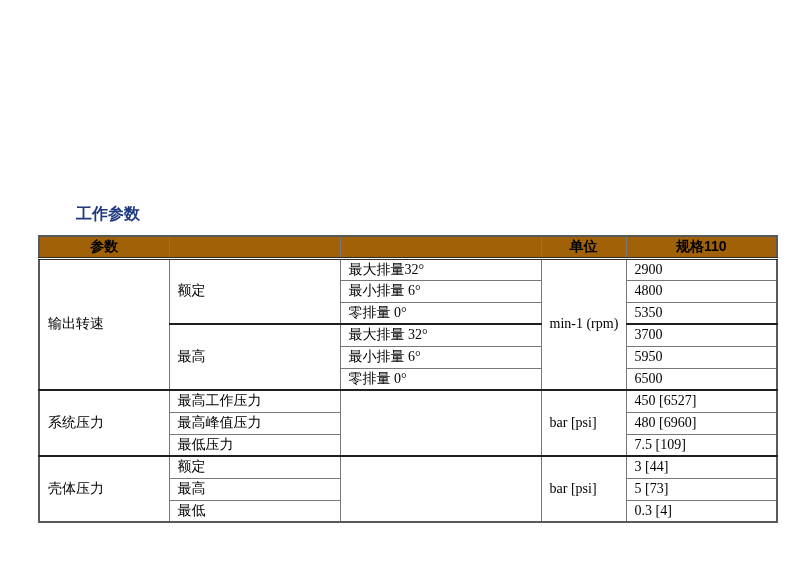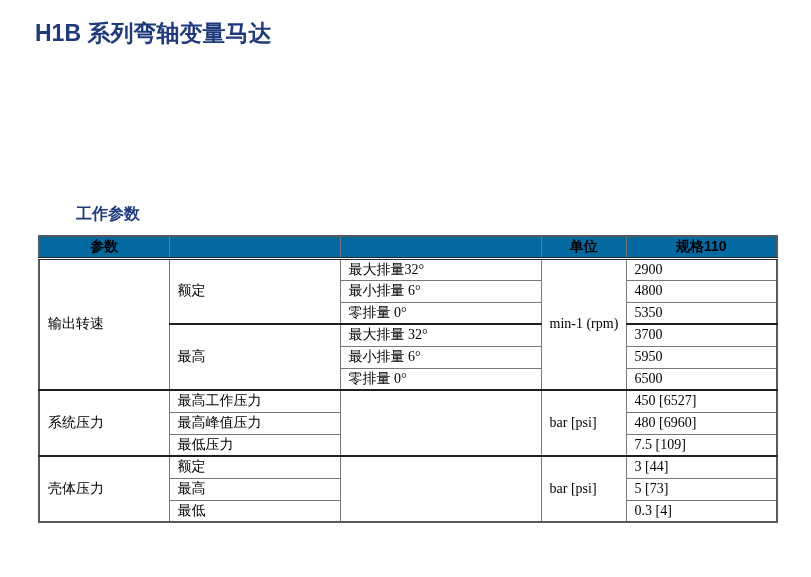--- a/index.html
+++ b/index.html
@@ -25,37 +25,36 @@
     font-size: 14px;
     border: 2px solid #58595B;
   }
   table.params td, table.params th {
     border: 1px solid #77787B;
     height: 22px; padding: 0 8px;
     white-space: nowrap; overflow: hidden;
     font-weight: normal;
   }
   tr.hdr th {
-    background: #0369a1;
+    background: #a16207;
     border-bottom: 3px double #2B2B2B;
     font-weight: bold; text-align: center;
     font-family: "Liberation Sans", sans-serif;
   }
   td.pname { font-weight: bold; text-align: left; font-family: "Liberation Sans", sans-serif; }
   td.gname { text-align: left;  font-family: "Liberation Serif", "DejaVu Serif", serif; }
   td.sub   { text-align: left; font-family: "Liberation Serif", "DejaVu Serif", serif; }
   td.sub2  { text-align: left;  font-family: "Liberation Serif", "DejaVu Serif", serif; margin-left: 29px; }
   td.unit, td.val { font-family: Liberation Serif, serif; }
   tr.grp > td, tr.sec > td { border-top: 2px solid #1F1F1F; }
 </style>
 </head>
 <body>
 
 <div class="titles">
-  <div class="title-navy">H1B 系列弯轴变量马达</div>
 </div>
 
 <div class="section-heading">工作参数</div>
 
 <table class="params">
   <colgroup>
     <col style="width:130px">
     <col style="width:171px">
     <col style="width:201px">
     <col style="width:85px">

